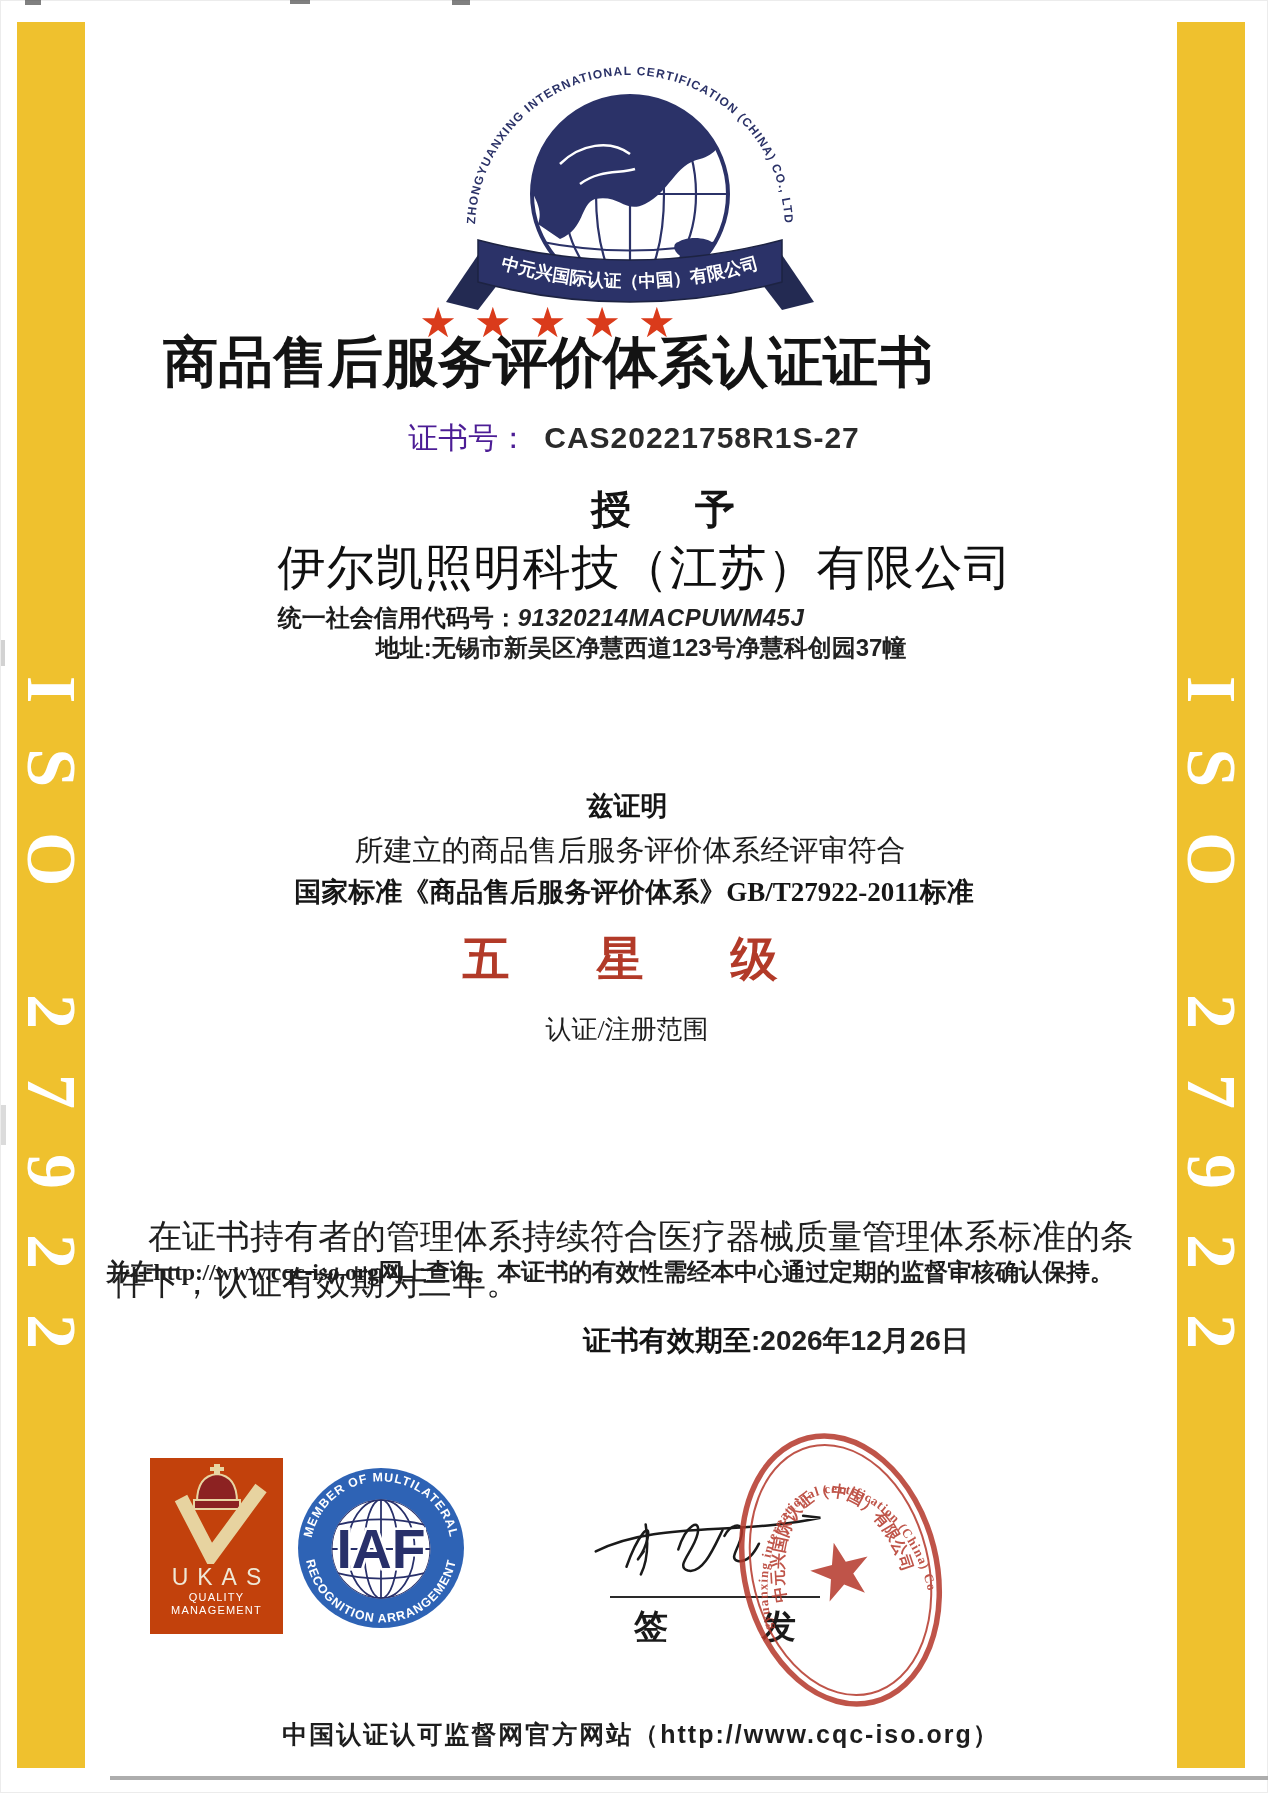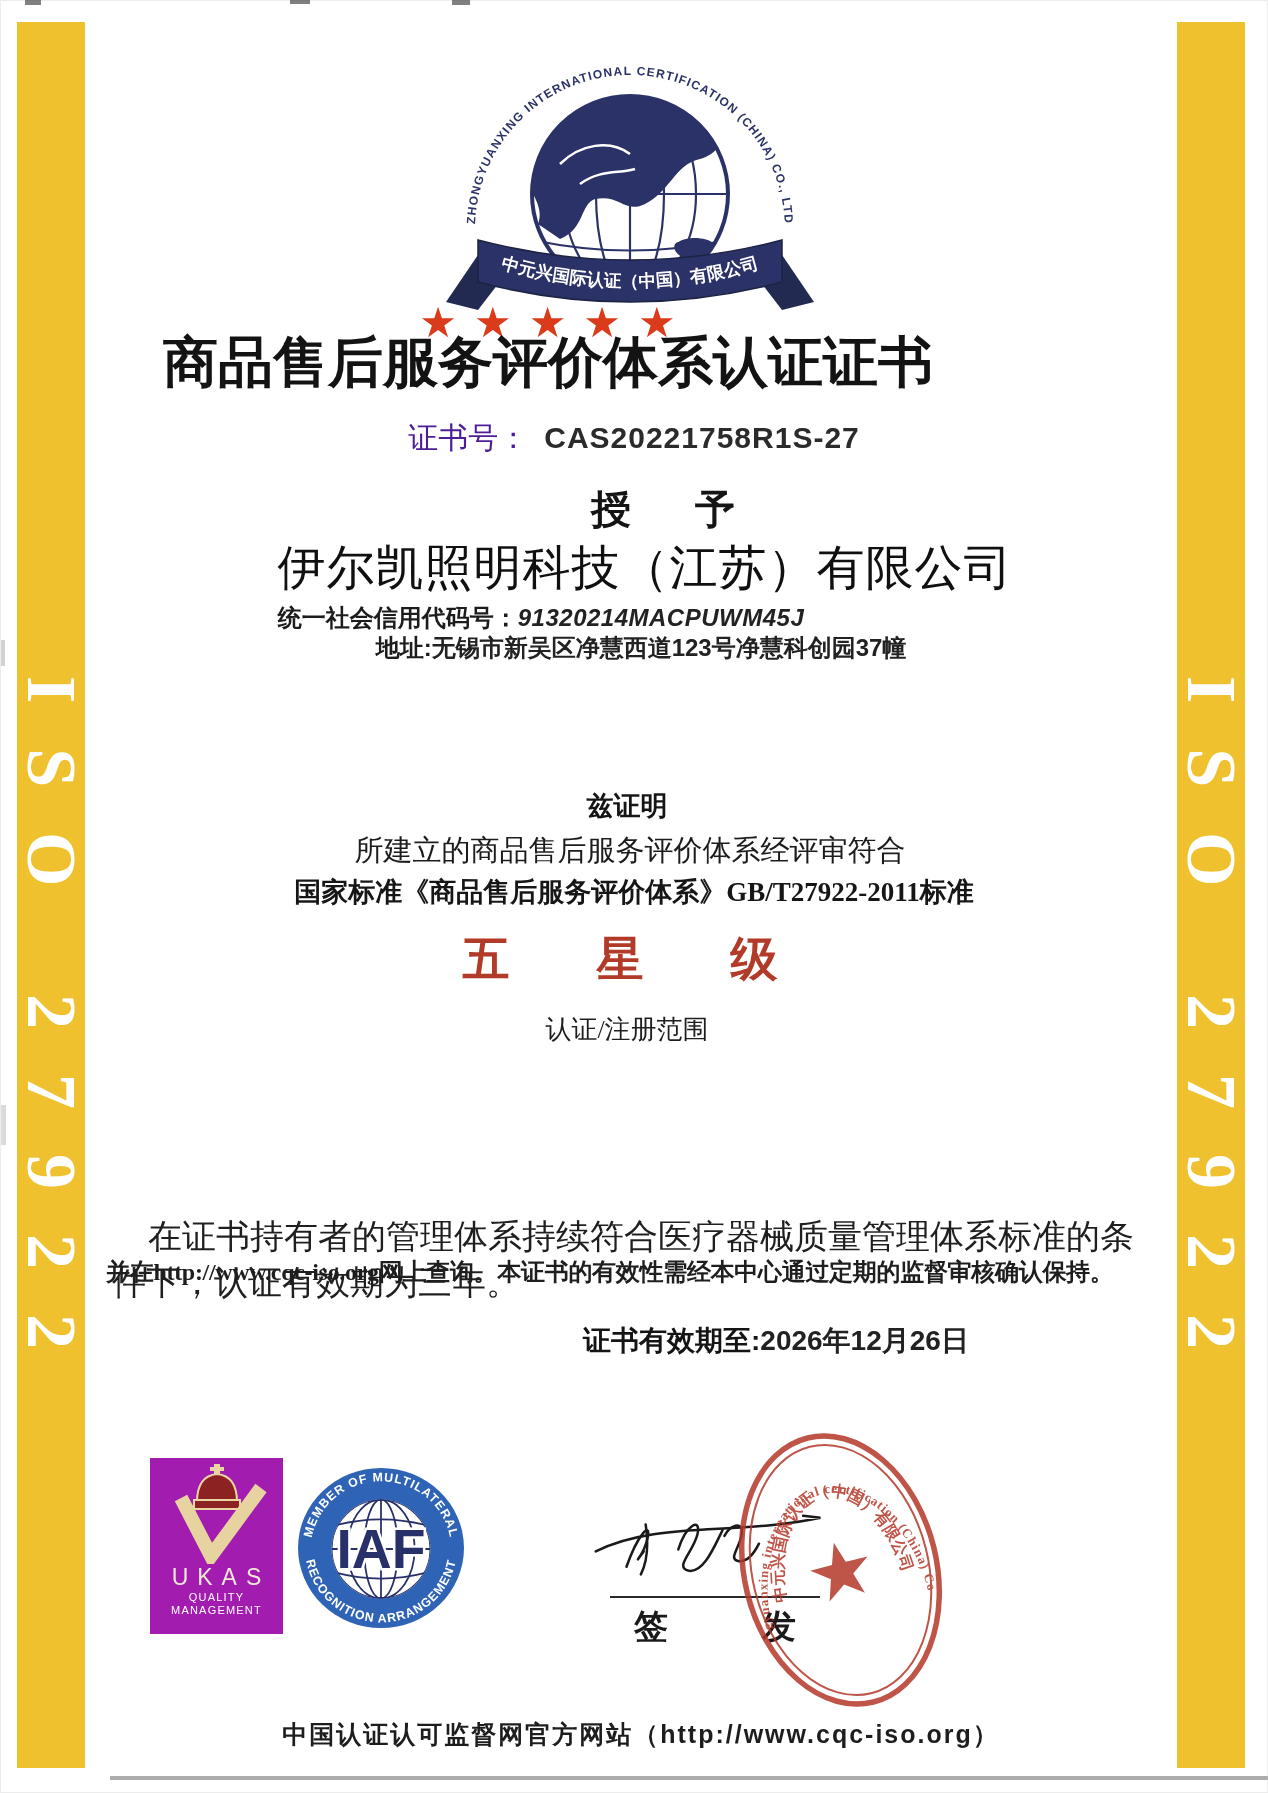--- a/index.html
+++ b/index.html
@@ -41,21 +41,21 @@
   .note-validity{position:absolute;top:1214px;left:112px;width:1048px;text-indent:36px;
                  font-size:34px;color:#1f1f1f;}
   .note-query{position:absolute;top:1256px;left:106px;width:1090px;font-size:24px;font-weight:600;
               color:#1e1e1e;white-space:nowrap;letter-spacing:-.3px;}
   .date-group{position:absolute;top:1322px;font-size:28px;font-family:"Liberation Sans",sans-serif;}
   .date-group .lab{font-weight:bold;color:#141414;}
   .date-group .val{font-weight:600;color:#222;}
   .dates-left{left:183px;}
   .dates-right{left:583px;}
   
-  .ukas{position:absolute;left:150px;top:1458px;width:133px;height:176px;background:#a21caf;
+  .ukas{position:absolute;left:150px;top:1458px;width:133px;height:176px;background:#c2410c;
         display:flex;flex-direction:column;align-items:center;font-family:"Liberation Sans",sans-serif;}
   .ukas .name{color:#EFE8D6;font-size:23px;letter-spacing:9px;margin-top:0;text-indent:9px;}
   .ukas .sub{color:#fff;font-size:11px;letter-spacing:1.2px;line-height:13px;}
   
   .iaf{position:absolute;left:296px;top:1466px;width:170px;height:164px;}
   
   .sig{position:absolute;left:590px;top:1488px;width:250px;}
   .sig-line{border-top:2px solid #2a2a2a;width:210px;margin:8px auto 6px auto;}
   .sig-label{text-align:center;font-size:34px;font-weight:bold;color:#1a1a1a;letter-spacing:30px;text-indent:30px;}
   

